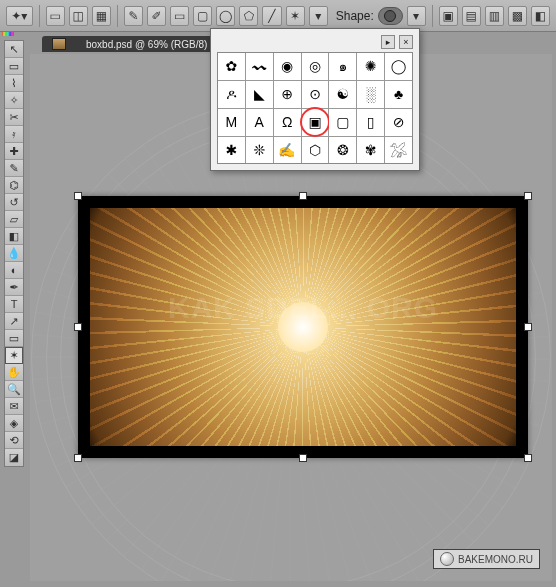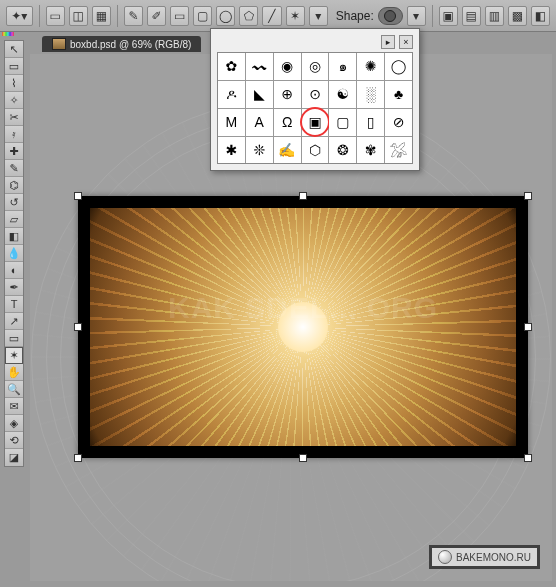--- a/index.html
+++ b/index.html
@@ -62,21 +62,21 @@
     background: linear-gradient(#d2d2d2,#bcbcbc);
   }
   .tool.active { background:#e0e0e0; border:1px solid #555;}
   .tool:last-child{border-bottom:none;}
   
   .doc-tab {
     position:absolute; left:42px; top:36px;
     background:#3a3a3a; color:#e6e6e6;
     font-size:10px; padding:2px 10px;
     border-radius:3px 3px 0 0;
-    display:flex; align-items:center; gap:4px;
+    display:flex; align-items:center; gap:20px;
   }
   .doc-tab .thumb {
     width:14px;height:12px;background:linear-gradient(#c9a26a,#8a6a3a);border:1px solid #222;
   }
   
   .canvas-area {
     position:absolute;
     left: 30px; top: 54px;
     right: 4px; bottom: 6px;
     background: #a0a0a0;
@@ -177,21 +177,21 @@
   }
   .shape-highlight{
     position:absolute; border:2px solid #e33; border-radius:50%;
     width:30px;height:30px;
     pointer-events:none;
   }
   
   .footer-mark{
     position:absolute; right:12px; bottom:12px;
     background:rgba(240,240,240,0.7);
-    border:3px solid #404040;
+    border:1px solid #404040;
     font-size:10px; color:#444;
     padding:2px 6px;
     display:flex;align-items:center;gap:4px;
   }
   .footer-mark .logo{
     width:14px;height:14px;border:1px solid #666;background:radial-gradient(circle at 30% 30%,#fff,#aaa);
     border-radius:50%;
   }
 </style>
 </head>

